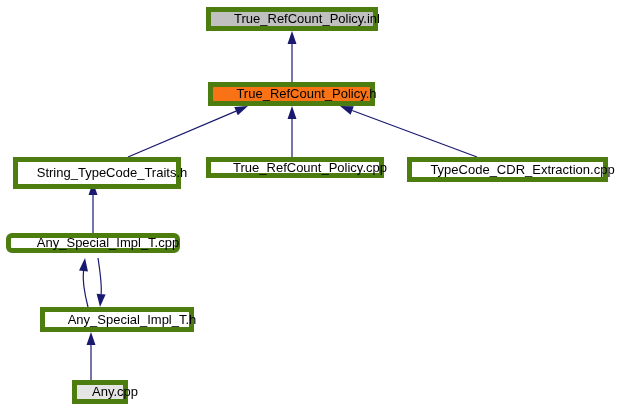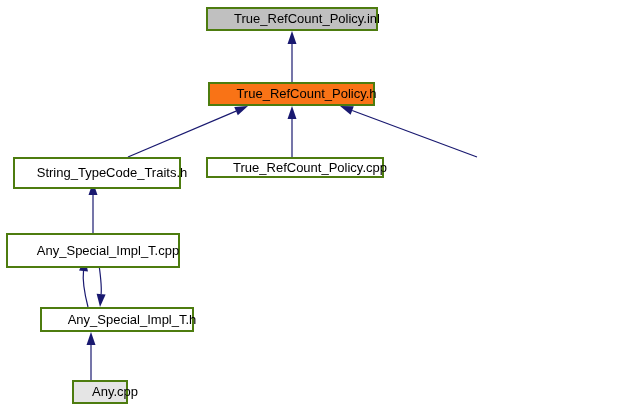--- a/index.html
+++ b/index.html
@@ -17,21 +17,21 @@
   }
   #edge-layer {
     position: absolute;
     left: 0;
     top: 0;
     z-index: 1;
   }
   .node {
     position: absolute;
     box-sizing: border-box;
-    border: 2px solid #4d7c0f;
+    border: 5px solid #4d7c0f;
     background: #ffffff;
     display: flex;
     align-items: center;
     justify-content: center;
     z-index: 2;
     padding-left: 30px;
   }
   .node-label {
     font-size: 13px;
     color: #000000;
@@ -69,21 +69,24 @@
   </div>
   <div class="node" style="left: 208px; top: 82px; width: 167px; height: 24px; background: #f97316;">
     <span class="node-label">True_RefCount_Policy.h</span>
   </div>
   <div class="node" style="left: 13px; top: 157px; width: 168px; height: 32px; background: rgb(255, 255, 255);">
     <span class="node-label">String_TypeCode_Traits.h</span>
   </div>
   <div class="node" style="left: 206px; top: 157px; width: 178px; height: 21px; background: rgb(255, 255, 255);">
     <span class="node-label">True_RefCount_Policy.cpp</span>
   </div>
-  <div class="node" style="left: 6px; top: 233px; width: 174px; height: 35px; background: rgb(255, 255, 255);">
+  <div class="node" style="left: 407px; top: 157px; width: 201px; height: 25px; background: rgb(255, 255, 255);">
+    <span class="node-label">TypeCode_CDR_Extraction.cpp</span>
+  </div>
+  <div class="node" style="left: 6px; top: 233px; width: 174px; height: 20px; background: rgb(255, 255, 255); border-radius: 6px;">
     <span class="node-label">Any_Special_Impl_T.cpp</span>
   </div>
   <div class="node" style="left: 16px; top: 307px; width: 154px; height: 25px; background: rgb(255, 255, 255); margin-left: 24px;">
     <span class="node-label">Any_Special_Impl_T.h</span>
   </div>
   <div class="node" style="left: 72px; top: 380px; width: 56px; height: 24px; background: #e5e5e5;">
     <span class="node-label">Any.cpp</span>
   </div>
 
 </div>

